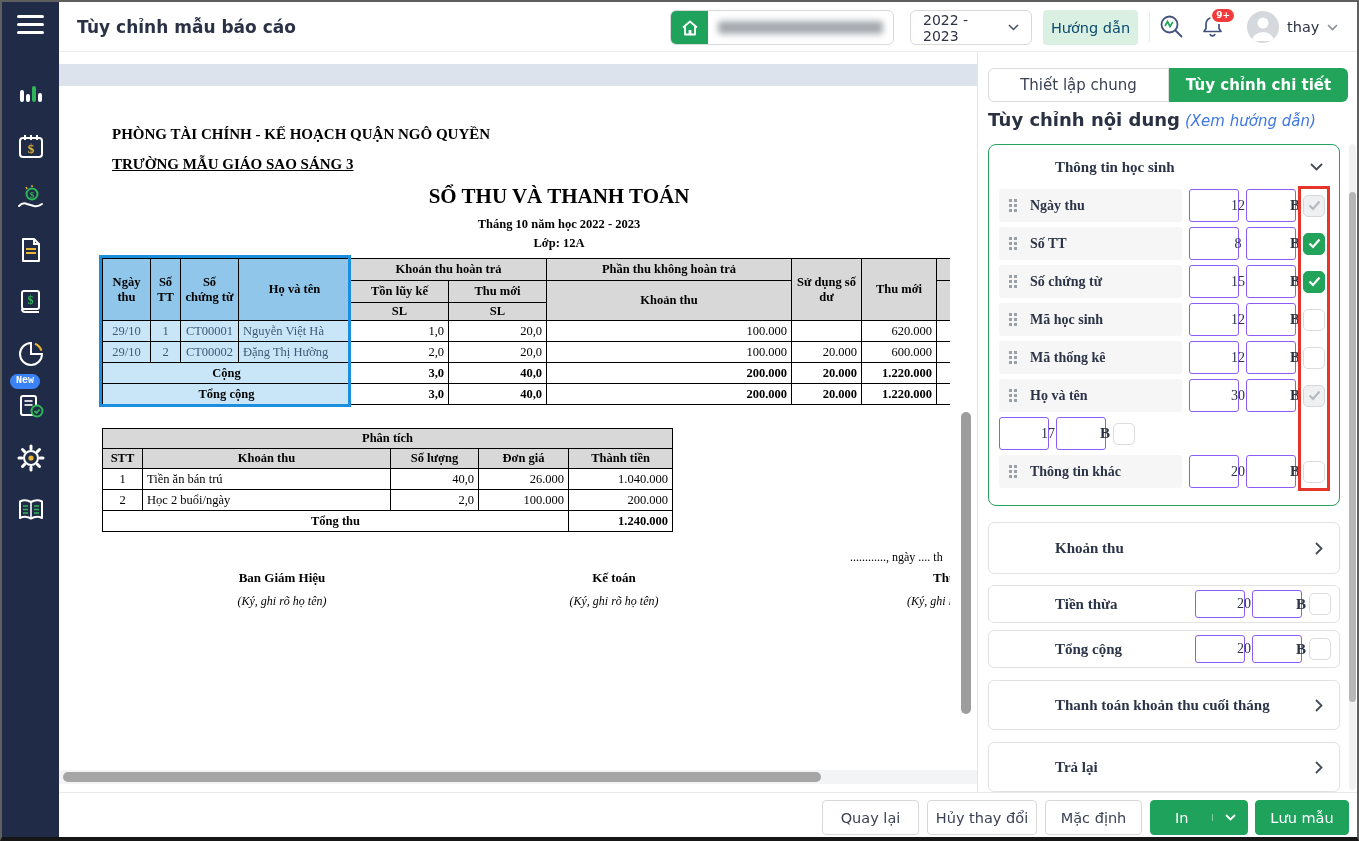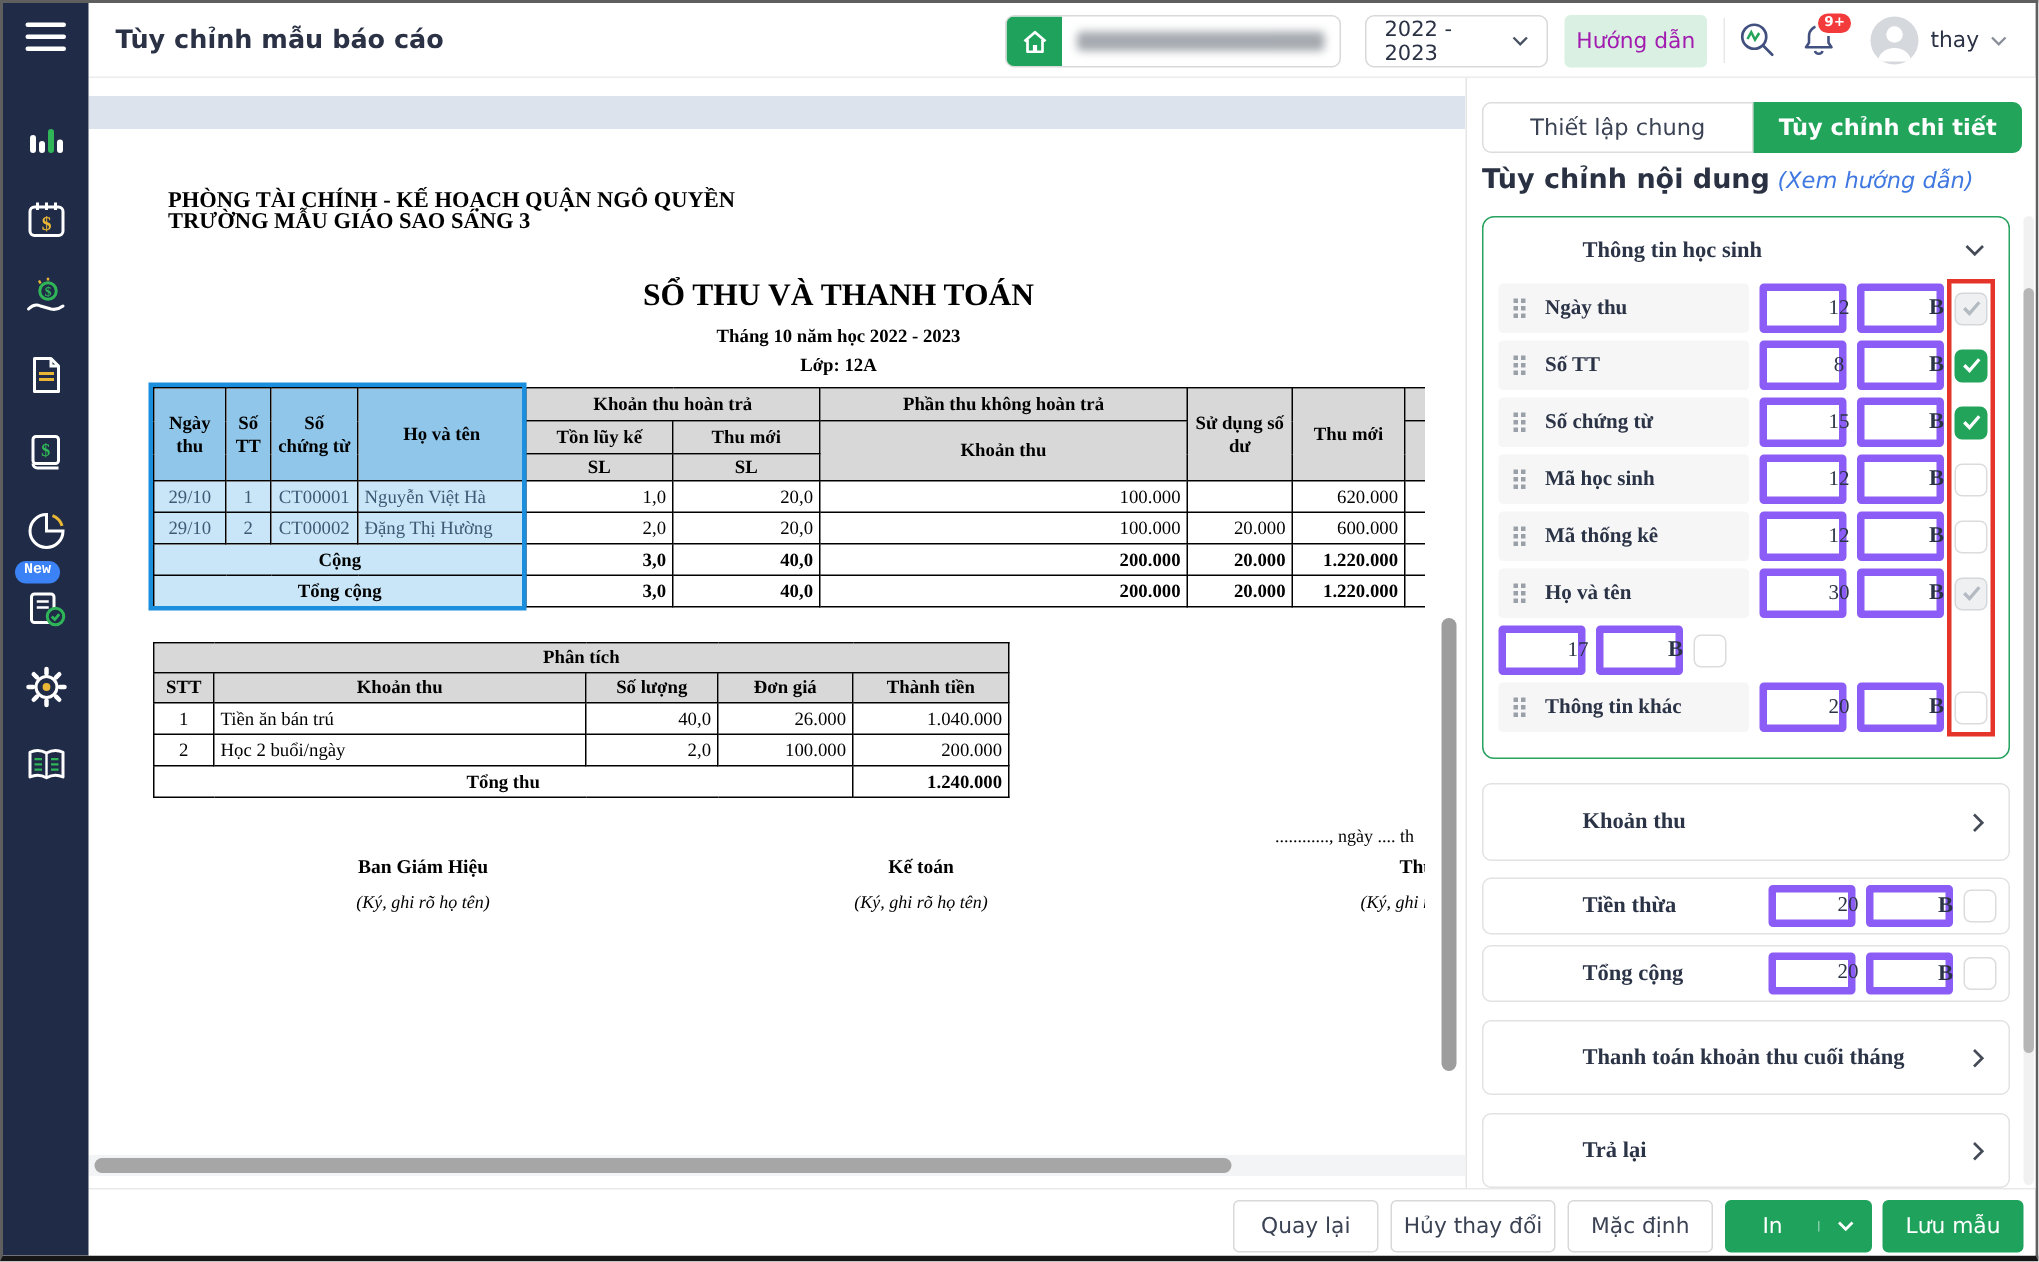--- a/index.html
+++ b/index.html
@@ -19,21 +19,21 @@
 
   
   .topbar{ position:absolute; left:57px; top:0; right:0; height:50px; background:#fff; border-bottom:1px solid #ececec; z-index:5; }
   .page-title{ position:absolute; left:18px; top:0; line-height:50px; font-size:17px; font-weight:600; color:#2b3245; }
   .school{ position:absolute; left:611px; top:8px; width:224px; height:35px; border:1px solid #d9d9d9; border-radius:6px; display:flex; overflow:hidden; background:#fff; }
   .school-home{ width:37px; background:#1fa35c; display:flex; align-items:center; justify-content:center; cursor:pointer; }
   .school-name{ flex:1; display:flex; align-items:center; padding:0 10px; }
   .blurbar{ height:13px; width:100%; background:#8f959c; border-radius:3px; filter:blur(3px); opacity:.8; }
   .year-select{ position:absolute; left:851px; top:8px; width:122px; height:35px; border:1px solid #d9d9d9; border-radius:6px;
                 display:flex; align-items:center; justify-content:space-between; padding:0 12px; font-size:14px; color:#2b3245; cursor:pointer; background:#fff; }
-  .help-btn{ position:absolute; left:984px; top:8px; width:95px; height:35px; background:#d9f0e2; color:#a21caf;
+  .help-btn{ position:absolute; left:984px; top:8px; width:95px; height:35px; background:#d9f0e2; color:#0c4a6e;
              border:none; border-radius:4px; font-size:14.5px; cursor:pointer; font-family:inherit; }
   .hdivider{ position:absolute; left:1090px; top:10px; width:1px; height:30px; background:#e8e8e8; }
   .icbtn{ position:absolute; top:11px; cursor:pointer; }
   .bell-wrap{ left:1140px; }
   .search-wrap{ left:1099px; }
   .badge{ position:absolute; top:-6px; right:-10px; background:#f43b3b; color:#fff; font-size:9px; font-weight:bold;
           padding:2px 4px; border-radius:9px; border:2px solid #fff; line-height:1; }
   .user{ position:absolute; left:1188px; top:9px; display:flex; align-items:center; gap:8px; cursor:pointer; }
   .avatar{ width:32px; height:32px; border-radius:50%; background:#d5d8dc; overflow:hidden; display:flex; align-items:flex-end; justify-content:center; }
   .uname{ font-size:14.5px; color:#2b3245; }
@@ -82,21 +82,21 @@
   .greenbox{ position:absolute; left:10px; top:92px; width:352px; height:362px; border:1px solid #27a35f; border-radius:8px; background:#fff; }
   .gb-head{ height:44px; display:flex; align-items:center; justify-content:space-between; padding:0 16px 0 18px; cursor:pointer; }
   .slabel{ font-family:"Liberation Serif","DejaVu Serif",serif; font-weight:bold; font-size:15px; color:#2b3346;margin-left:48px; }
   .rows{ padding:0 14px 10px 10px; }
   .srow{ display:flex; align-items:center; height:33px; margin-bottom:5px; gap:7px; }
   .srow-main{ flex:1; height:33px; background:#f6f6f6; border-radius:3px; display:flex; align-items:center; padding-left:10px; gap:13px; }
   .srow-label{ font-family:"Liberation Serif","DejaVu Serif",serif; font-weight:bold; font-size:14px; color:#2b3346; }
   .drag{ width:8px; height:13px; position:relative; cursor:grab; flex:0 0 8px; }
   .drag i{ position:absolute; left:0; top:0; width:3px; height:3px; background:#9aa0a8;
            box-shadow:5px 0 #9aa0a8, 0 5px #9aa0a8, 5px 5px #9aa0a8, 0 10px #9aa0a8, 5px 10px #9aa0a8; }
-  .numbox,.bbox{ width:37px; height:33px; background:#fff; border:5px solid #8b5cf6; border-radius:3px;
+  .numbox,.bbox{ width:37px; height:33px; background:#fff; border:1px solid #8b5cf6; border-radius:3px;
                  display:flex; align-items:center; justify-content:center; cursor:text;
                  font-family:"Liberation Serif","DejaVu Serif",serif; font-size:14px; color:#2b3346;padding-left:48px; }
   .bbox{ font-weight:bold; font-size:15px; cursor:pointer; }
   .cb{ width:22px; height:22px; border-radius:5px; border:1px solid #dcdcdc; background:#fff; display:flex;
        align-items:center; justify-content:center; cursor:pointer; flex:0 0 22px; }
   .cb svg{ visibility:hidden; }
   .cb.on{ background:#22a45a; border-color:#22a45a; } .cb.on svg{ visibility:visible; }
   .cb.on.dis{ background:#eef0f2; border-color:#d5d8db; } .cb.on.dis svg polyline{ stroke:#b4bac1; }
   .redrect{ position:absolute; left:320px; top:134px; width:32px; height:305px; border:3px solid #e5352b; pointer-events:none; z-index:4; }
   .card{ position:absolute; left:10px; width:352px; background:#fff; border:1px solid #e2e2e2; border-radius:6px;
@@ -274,21 +274,21 @@
         <polyline points="1,1 5.5,5.5 10,1" fill="none" stroke="#8a8f99" stroke-width="1.6"></polyline>
       </svg>
     </div>
   </div>
 
   <div class="preview">
     <div class="pband"></div>
 
     <div class="page">
       <div class="org" style="top:40px;">PHÒNG TÀI CHÍNH - KẾ HOẠCH QUẬN NGÔ QUYỀN</div>
-      <div class="org" style="top:54px;">TRƯỜNG MẪU GIÁO SAO SÁNG 3</div>
+      <div class="org" style="top:70px;text-decoration:underline;">TRƯỜNG MẪU GIÁO SAO SÁNG 3</div>
       <div class="doccenter doctitle">SỔ THU VÀ THANH TOÁN</div>
       <div class="doccenter docsub">Tháng 10 năm học 2022 - 2023</div>
       <div class="doccenter docclass">Lớp: 12A</div>
 
       <table class="t1">
         <colgroup>
           <col style="width:48px">
             <col style="width:30px">
             <col style="width:58px">
             <col style="width:112px">

